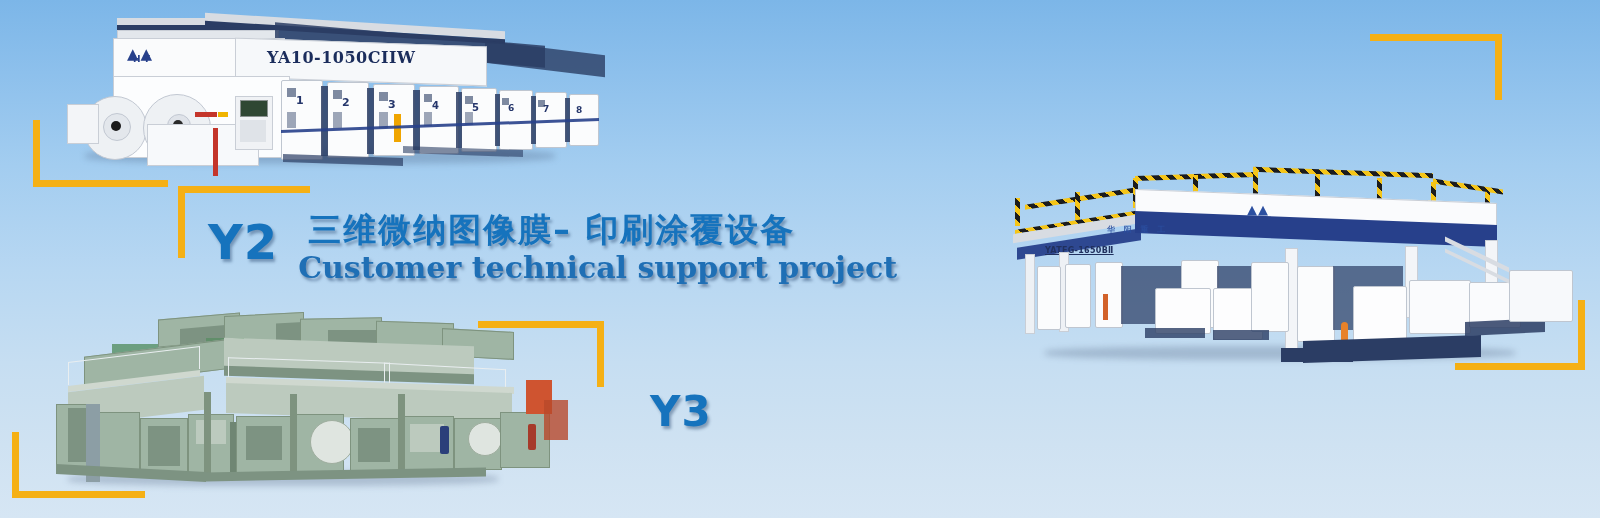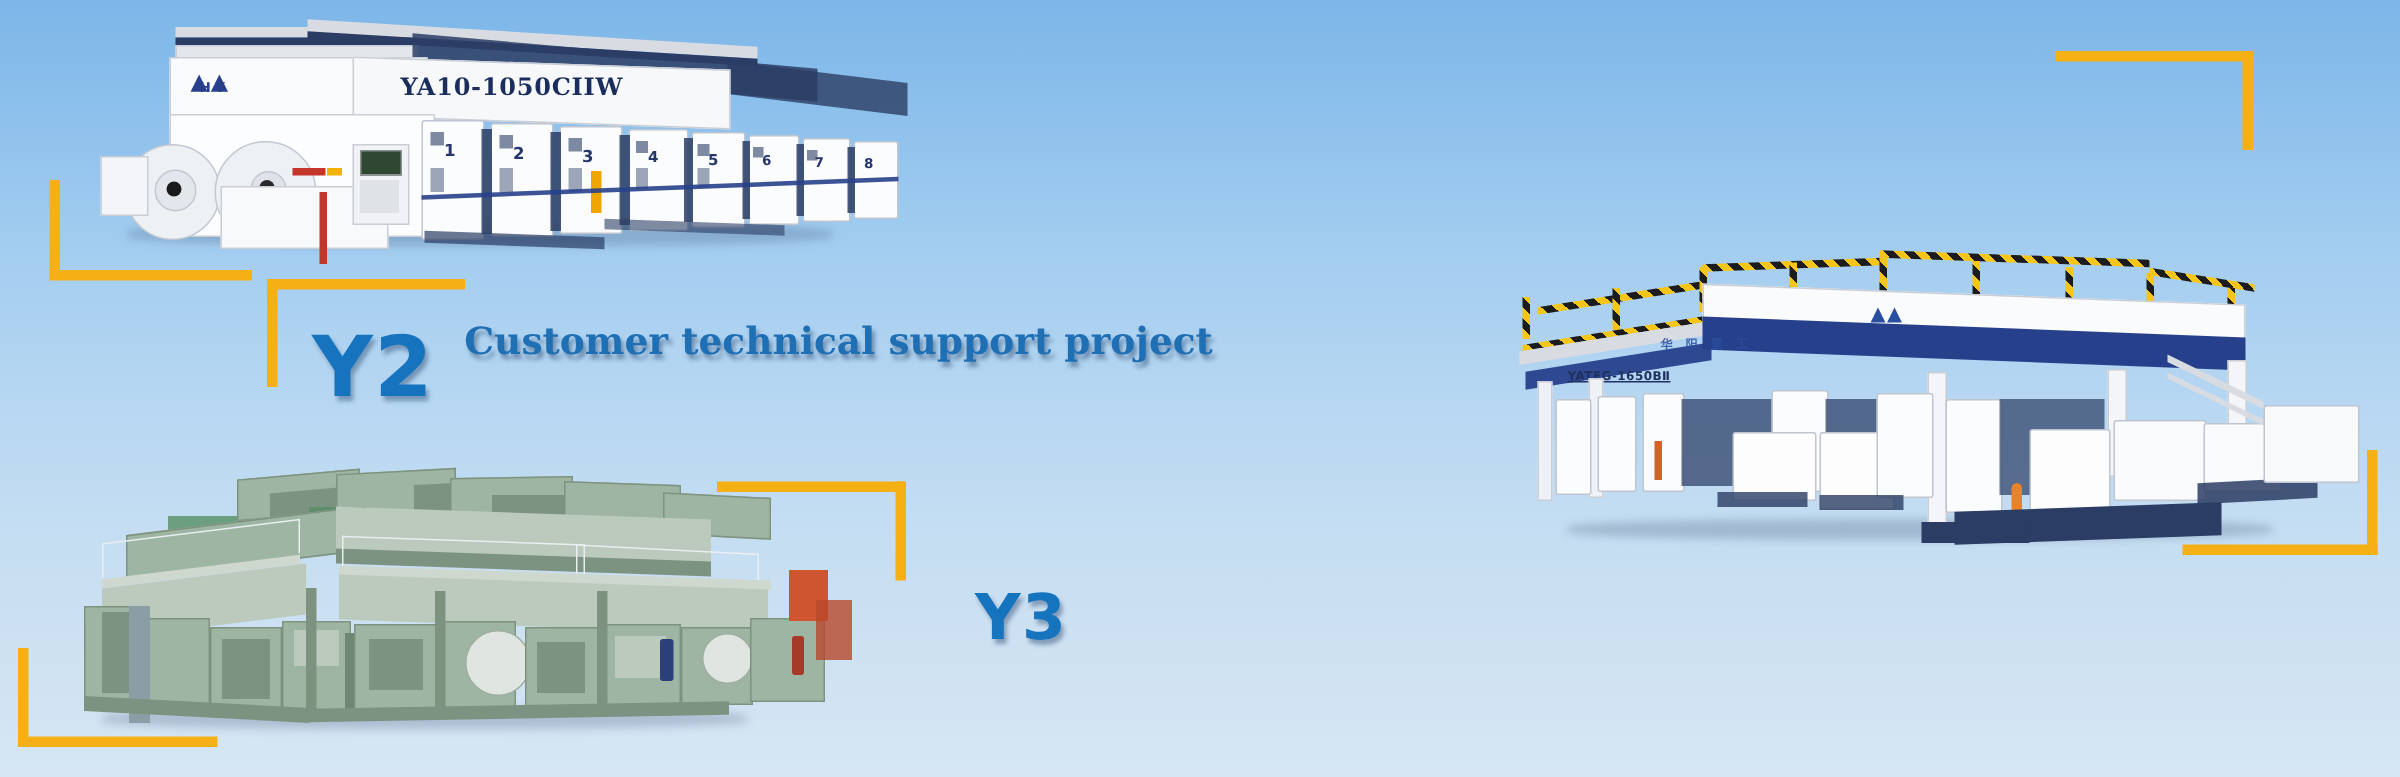--- a/index.html
+++ b/index.html
@@ -309,23 +309,24 @@
 
     <div class="person" style="left:412px;top:118px;width:9px;height:28px;border-radius:2px;"></div>
     <div class="person" style="left:500px;top:116px;width:8px;height:26px;background:#a63a2a;border-radius:2px;"></div>
 
     <div class="grnd" style="left:28px;top:160px;width:150px;height:10px;transform:skewY(3deg);"></div>
     <div class="grnd" style="left:178px;top:162px;width:280px;height:9px;transform:skewY(-1deg);"></div>
   </div>
 
 
   <div class="row" style="left:208px;top:212px;">
-    <div class="ycode" style="font-size:56px;margin-right:30px;margin-top:6px;">Y2</div>
+    <div class="ycode" style="font-size:48px;margin-right:30px;margin-top:6px;">Y2</div>
     <div class="txtcol">
-      <div class="en" style="font-size:25px;margin-top:2px;margin-left:-10px;">Customer technical support project</div>
+      <div class="cn" style="font-size:33px;">三维微纳图像膜– 印刷涂覆设备</div>
+      <div class="en" style="font-size:30px;margin-top:2px;margin-left:-10px;">Customer technical support project</div>
     </div>
   </div>
 
   <div class="row" style="left:650px;top:385px;">
     <div class="ycode" style="font-size:42px;margin-right:28px;margin-top:6px;">Y3</div>
   </div>
 
 </div>
 
 </body></html>

